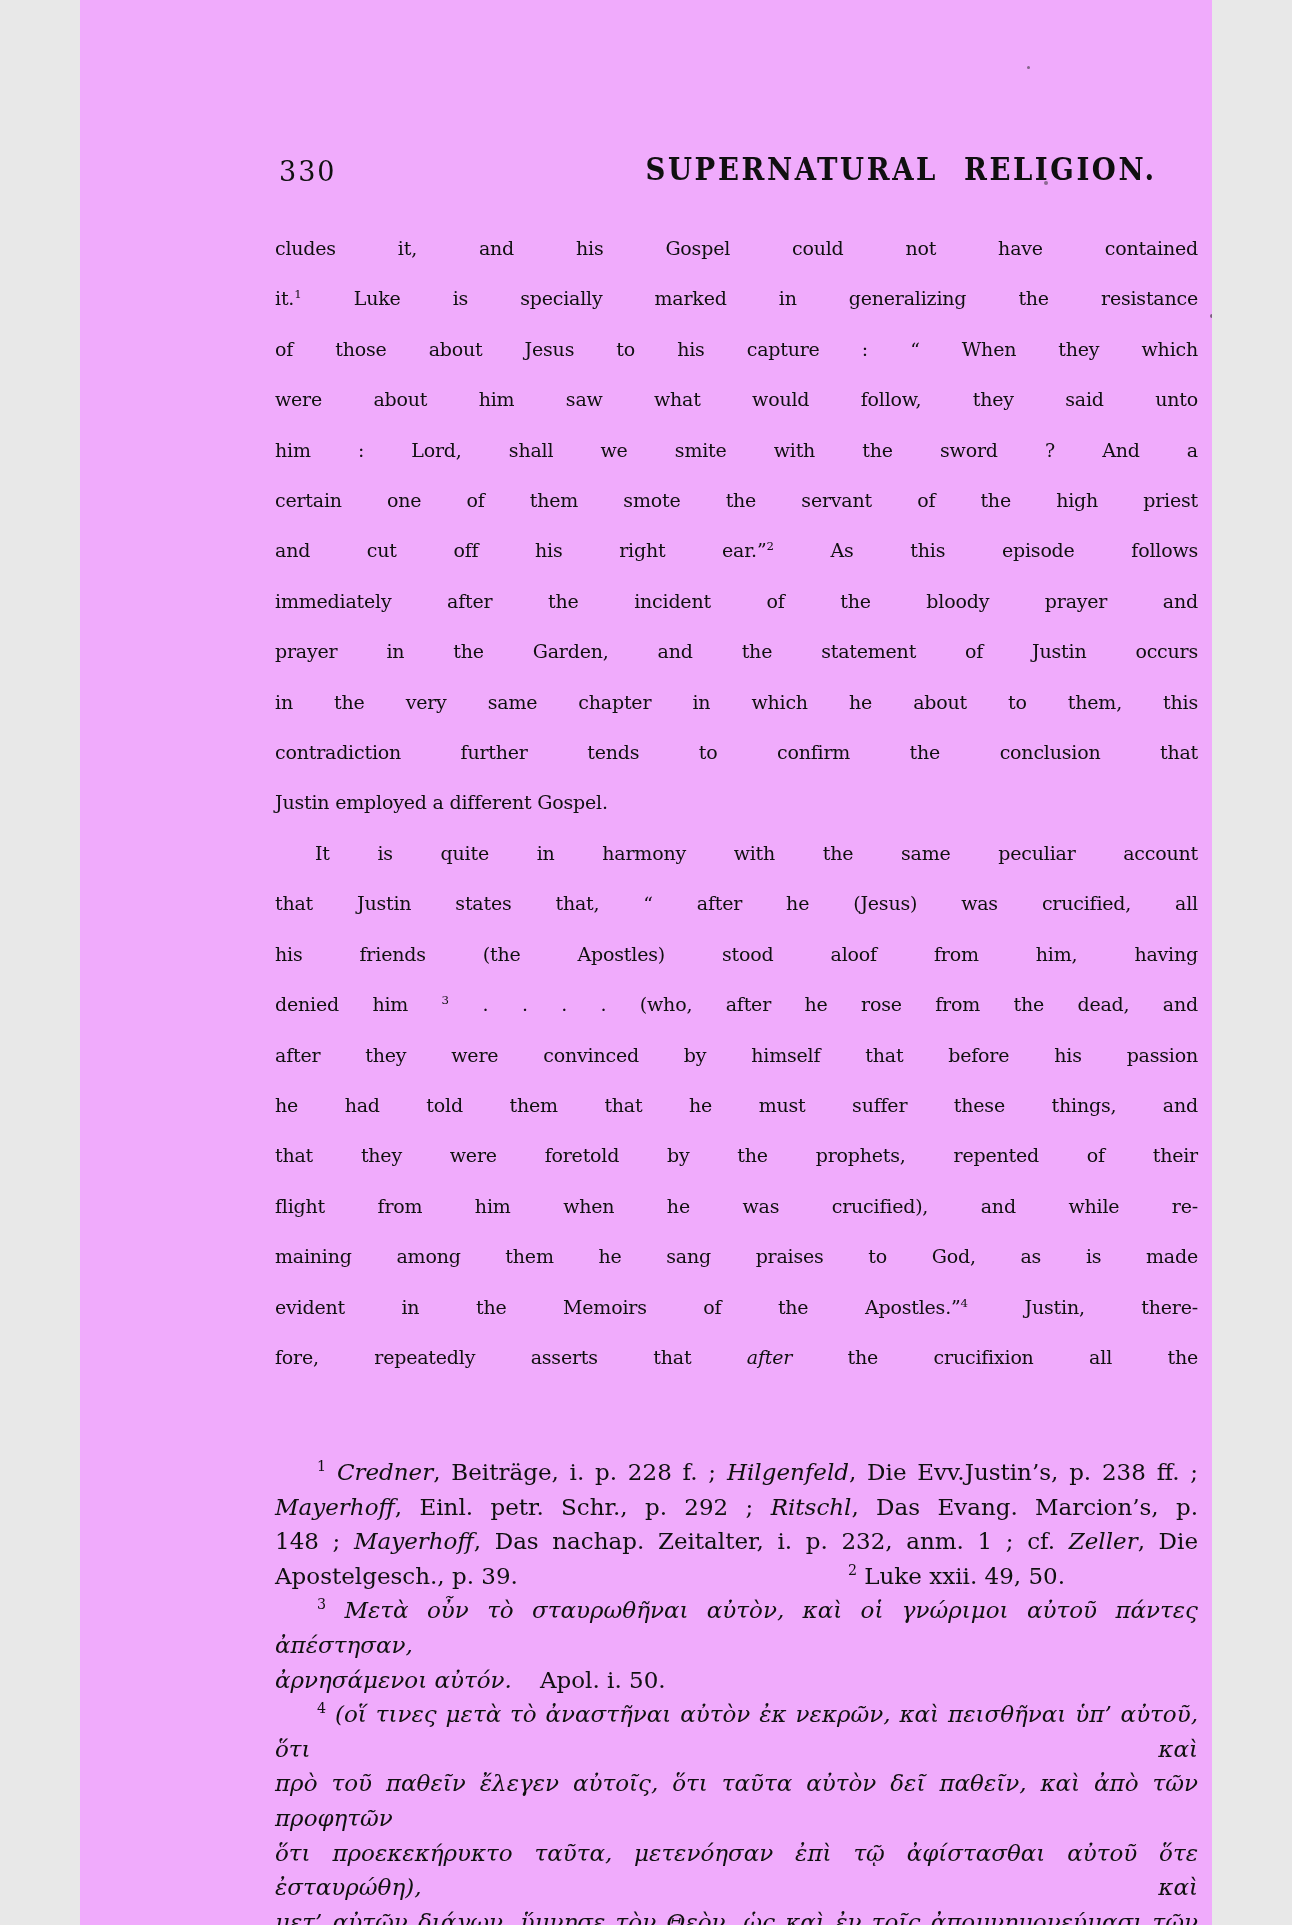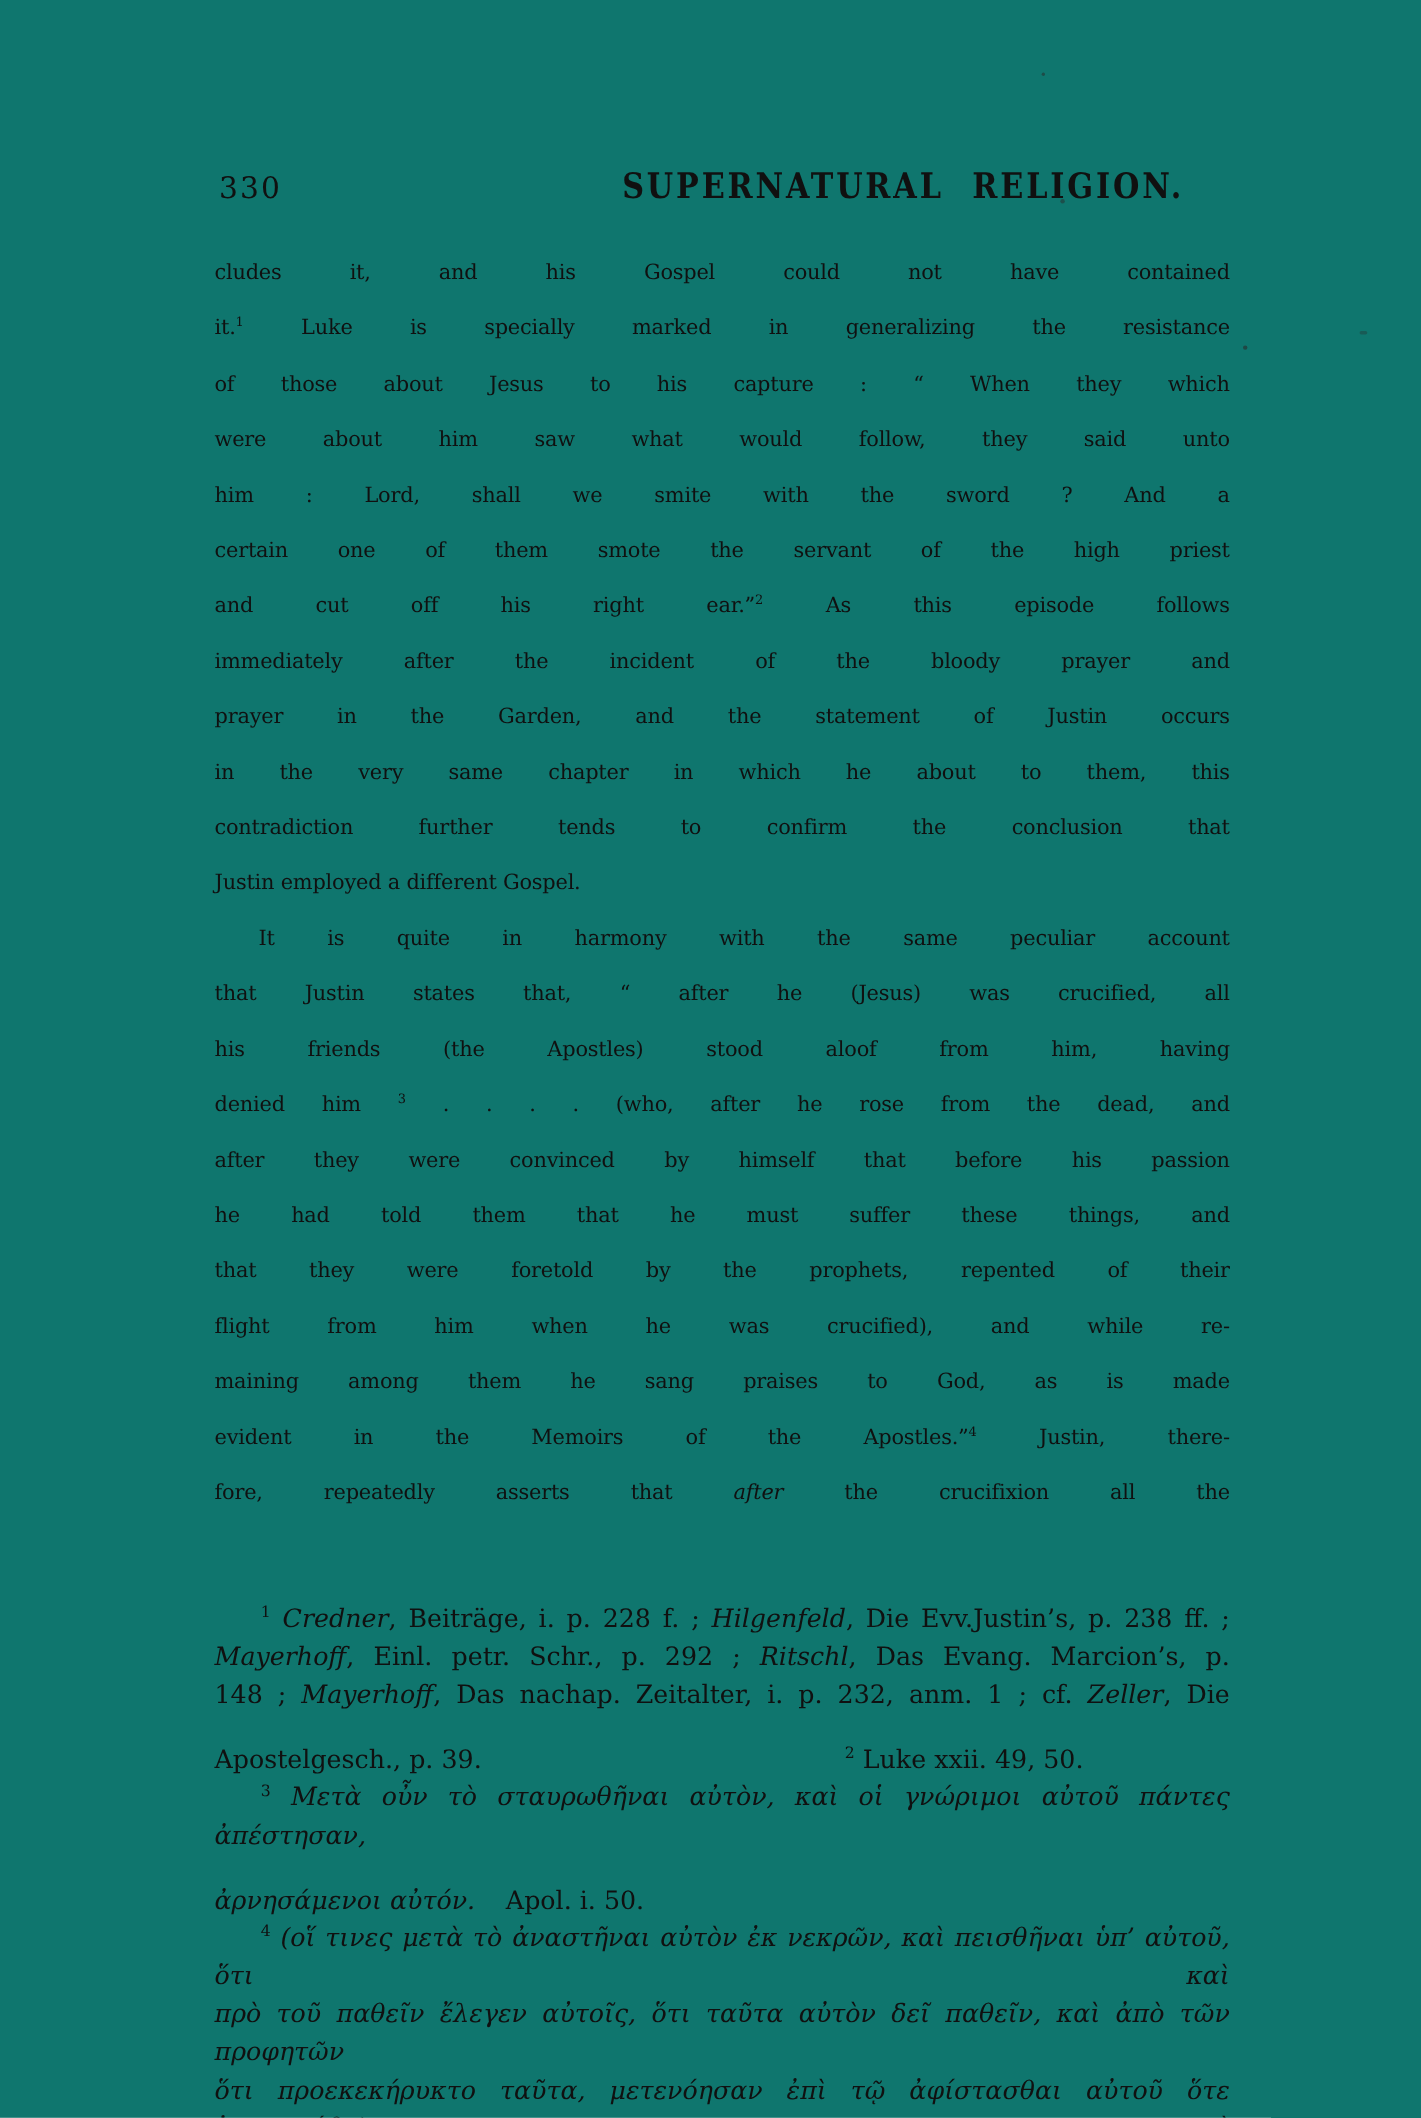--- a/index.html
+++ b/index.html
@@ -2,24 +2,24 @@
 <html><head>
 <meta charset="utf-8">
 <style>
   html,body{margin:0;padding:0;}
   body{
     background:#e8e8e8;
     font-family:"DejaVu Serif", serif;
   }
   .page{
     position:relative;
-    width:1292px;
+    width:1132px;
     height:1925px;
     margin:0 auto;
-    background:#0f766e;
+    background:#f0abfc;
     color:#101010;
     overflow:hidden;
   }
   
   .header-row{
     position:absolute;
     left:195px; top:150px;
     width:923px; height:44px;
   }
   .page-num{
@@ -65,21 +65,21 @@
     position:absolute;
     left:195px; top:1455px;
     width:923px;
     font-size:23px;
     line-height:34.6px;
   }
   .fn-line{
     text-align:justify;
     text-align-last:justify;
   }
-  .fn-line.last{ text-align-last:left;margin-top:24px; }
+  .fn-line.last{ text-align-last:left; }
   .fn-line.ind{ text-indent:42px; }
   
   .r-i{ font-style:italic; }
   .r-g{ font-style:italic; font-family:"DejaVu Serif", serif; }
   .r-sup{
     font-size:62%;
     vertical-align:super;
     line-height:0;
     letter-spacing:0;
   }

